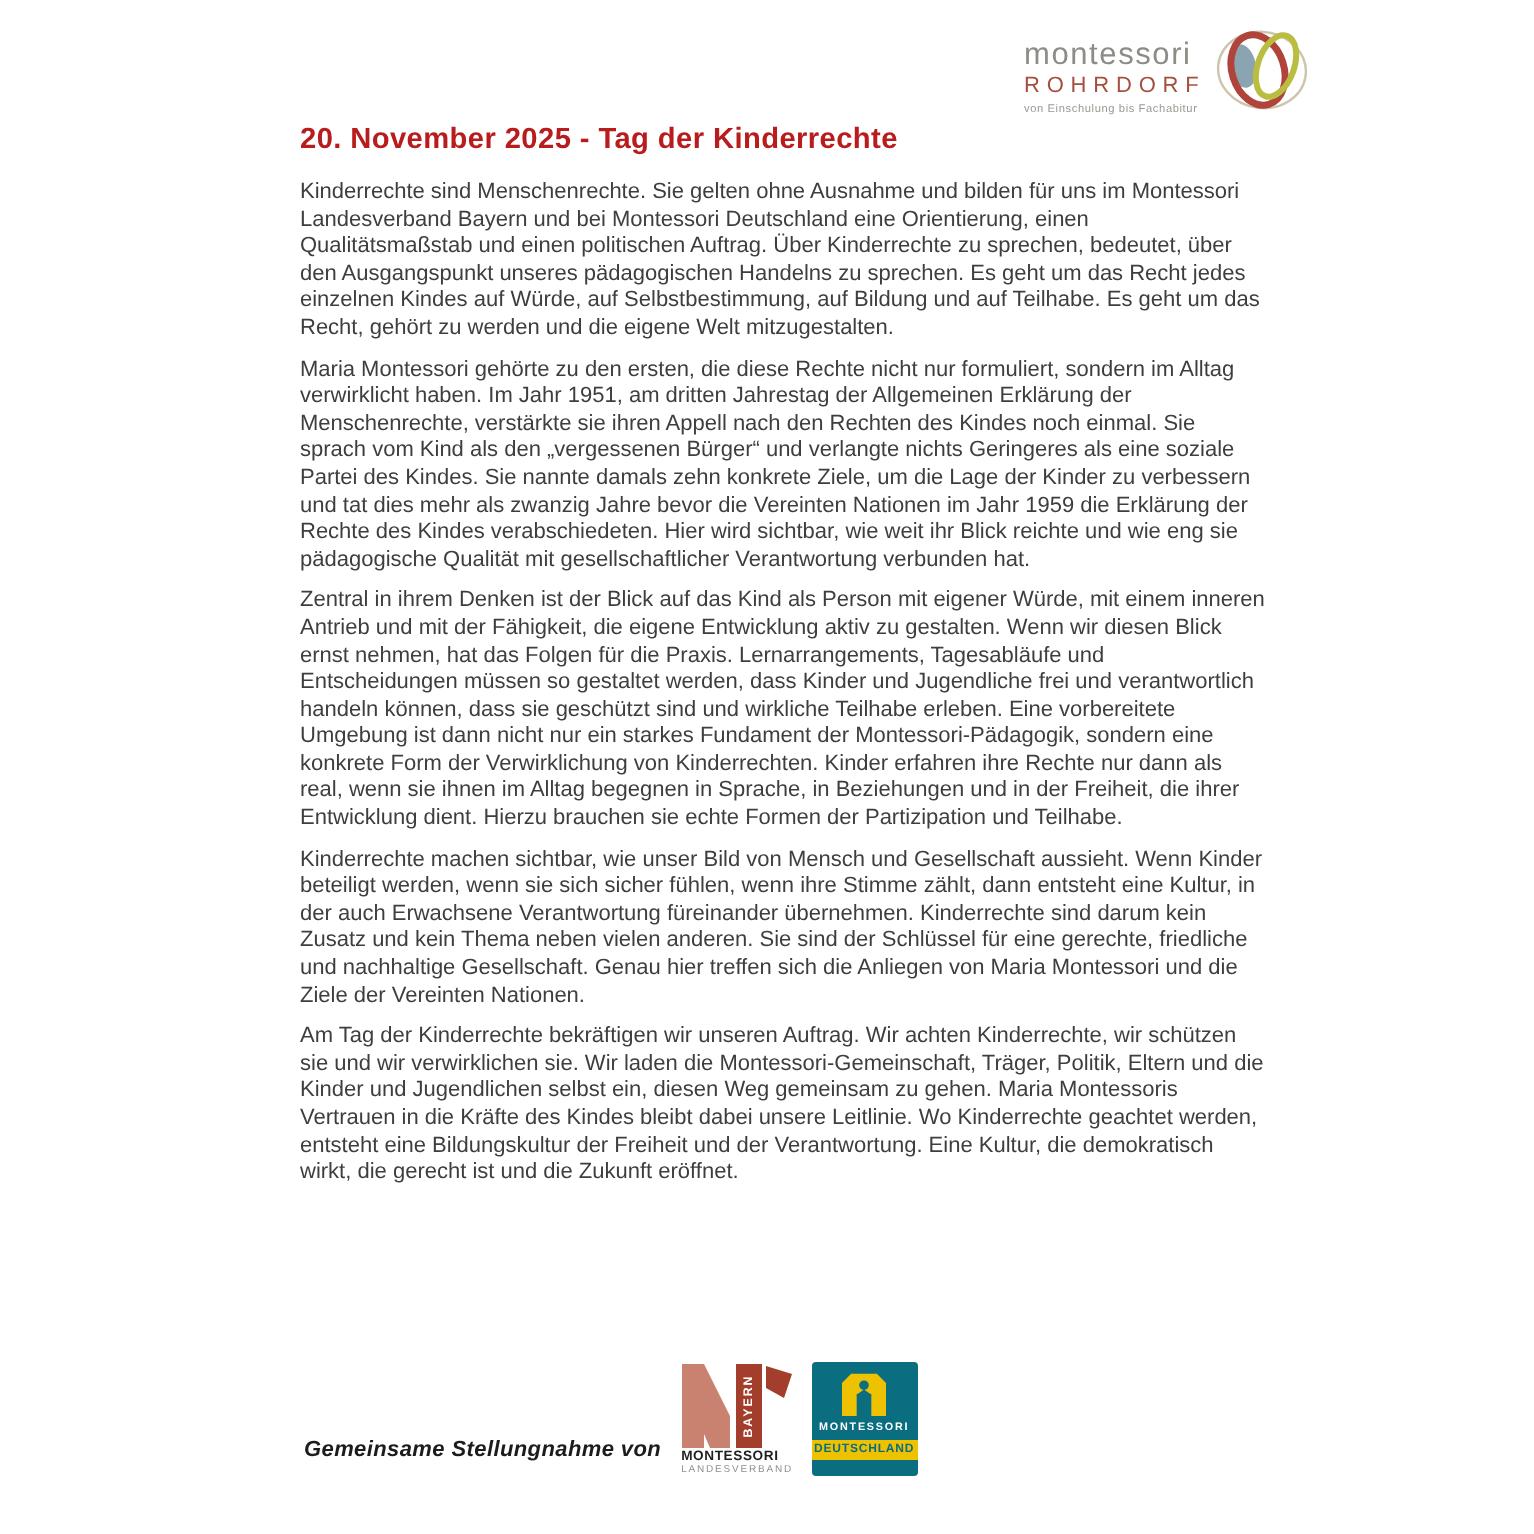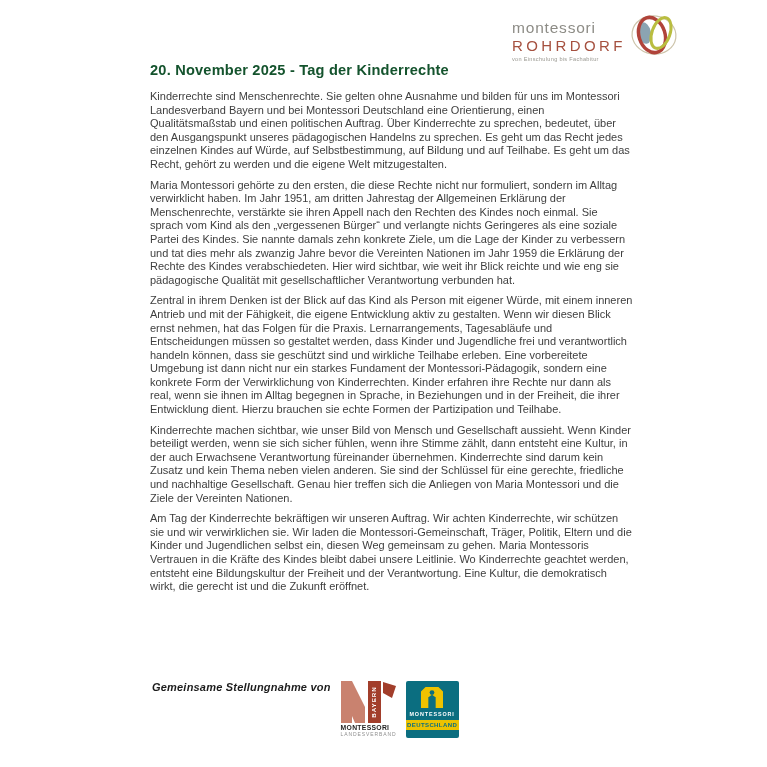--- a/index.html
+++ b/index.html
@@ -5,31 +5,31 @@
   html,body { margin:0; padding:0; }
   body {
     width:767px; height:767px; background:#ffffff; position:relative;
     font-family:"Liberation Sans", sans-serif; overflow:hidden;
   }
 
   
   .header-logo { position:absolute; top:13px; left:512px; display:flex; align-items:flex-start; }
   .brand-text { margin-top:7px; }
   .brand-name { font-size:15.5px; color:#8d8c86; letter-spacing:0.8px; line-height:1; }
-  .brand-region { font-size:15px; color:#a5503f; letter-spacing:3.4px; margin-top:2px; line-height:1; }
+  .brand-region { font-size:11px; color:#a5503f; letter-spacing:3.4px; margin-top:2px; line-height:1; }
   .brand-tagline { font-size:5.6px; color:#9a9992; margin-top:3px; letter-spacing:0.3px; }
   .brand-emblem { margin-left:2px; }
 
   
   .content { position:absolute; left:150px; top:62px; width:483px; }
-  .doc-title { font-size:14.6px; font-weight:bold; color:#14532d; margin:0 0 12px 0; letter-spacing:0.2px; }
+  .doc-title { font-size:14.6px; font-weight:bold; color:#b91c1c; margin:0 0 12px 0; letter-spacing:0.2px; }
   .para { font-size:11px; line-height:13.6px; color:#3e3e3e; margin:0 0 7px 0; }
 
   
-  .footer { position:absolute; left:152px; top:681px; display:flex; }
+  .footer { position:absolute; left:152px; top:681px; display:flex; align-items:flex-end; }
   .footer-caption {
     font-size:11px; font-weight:bold; font-style:italic; color:#1c1c1c;
     margin-right:10px; margin-bottom:7px; letter-spacing:0.2px; white-space:nowrap;
   }
 
   .logo-bayern { width:56px; margin-right:9px; }
   .logo-bayern svg { display:block; }
   .lb-line1 { font-size:6.8px; font-weight:bold; color:#1f1f1f; letter-spacing:0.3px; margin-top:1px; white-space:nowrap; }
   .lb-line2 { font-size:5px; color:#8f8f8f; letter-spacing:0.9px; white-space:nowrap; }
 

